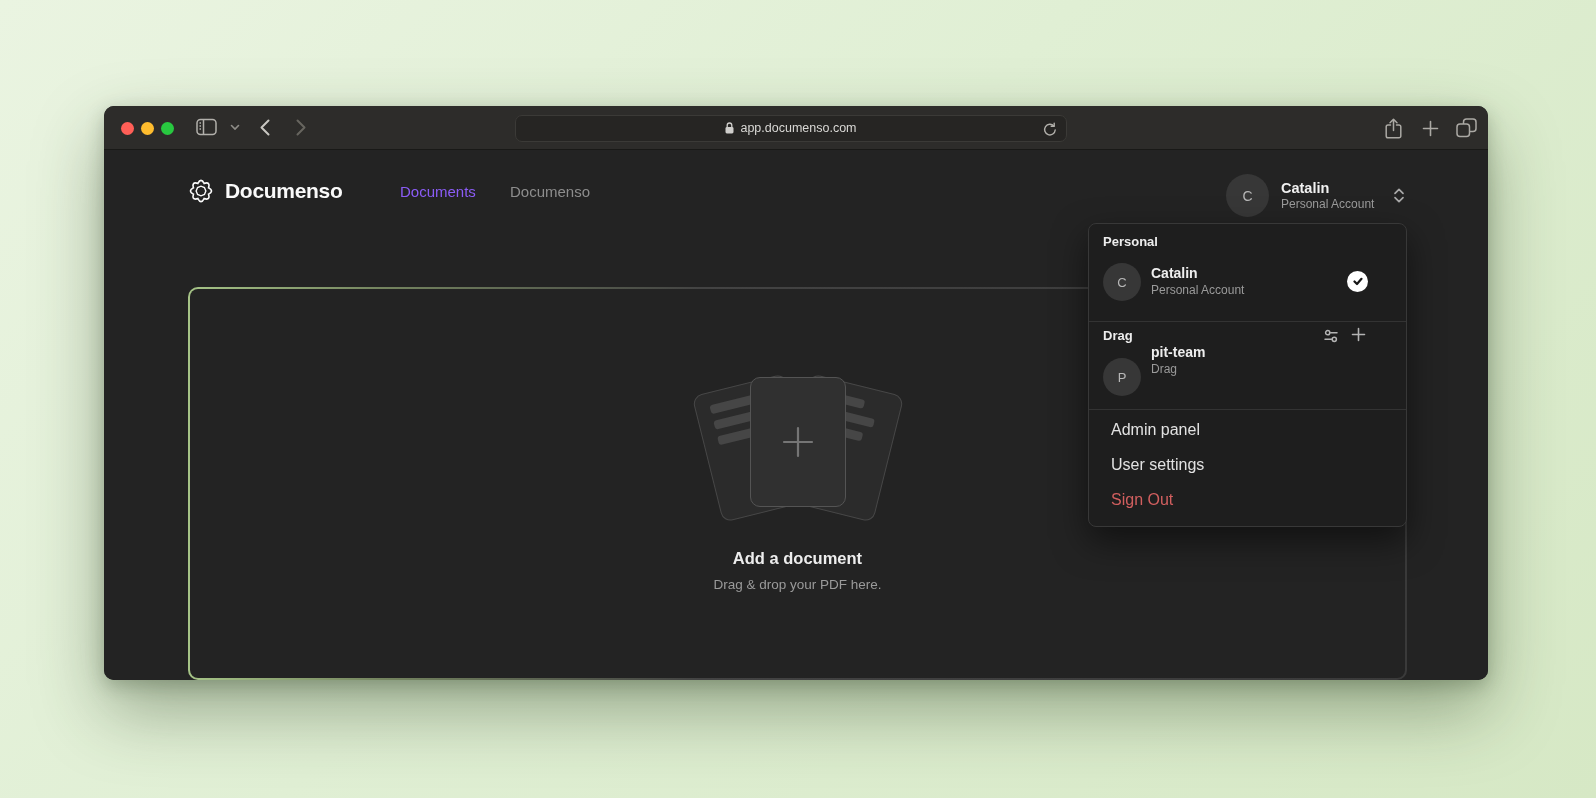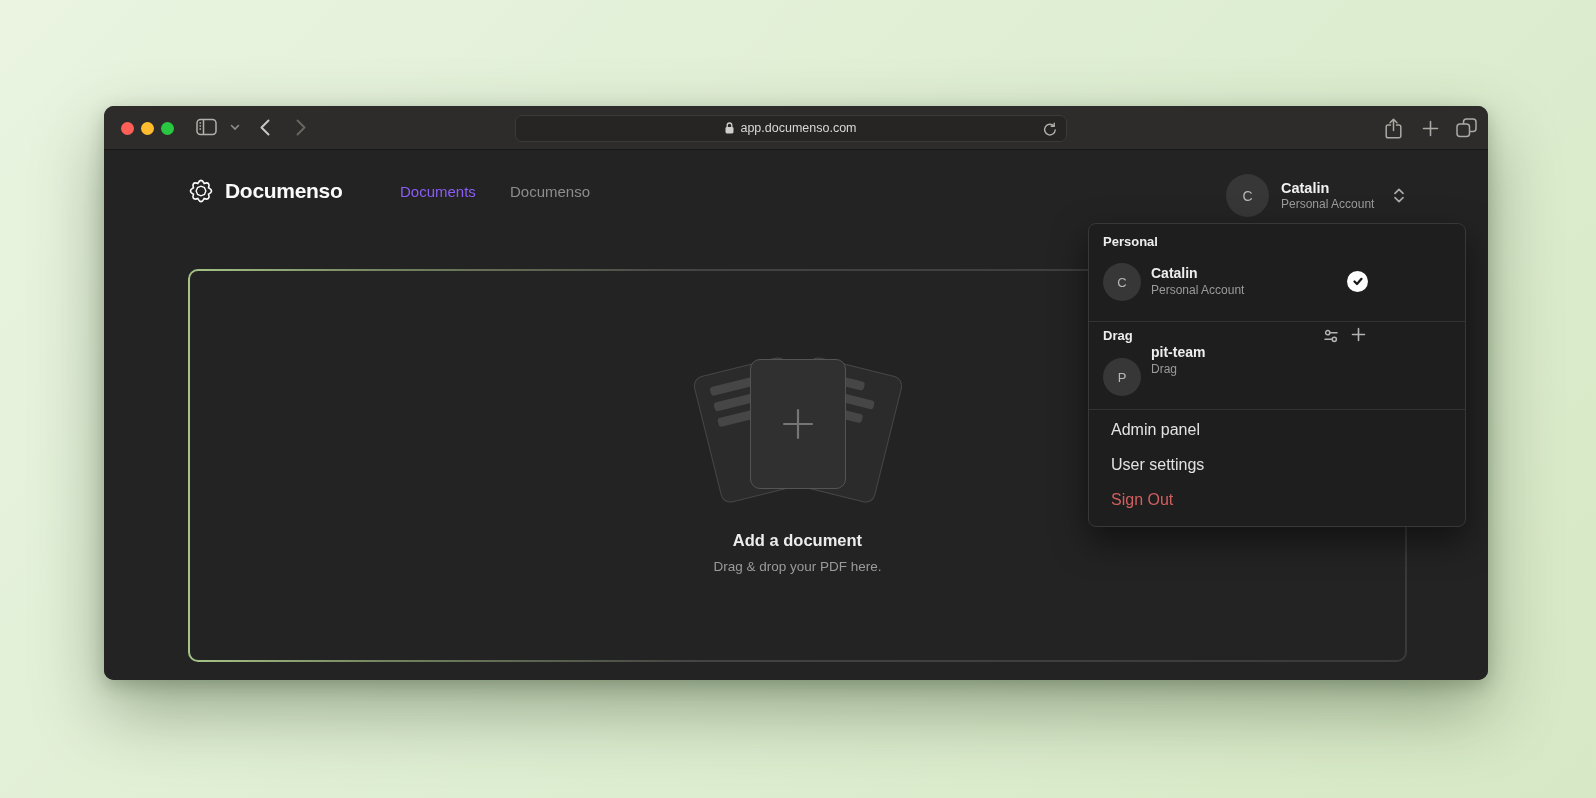--- a/index.html
+++ b/index.html
@@ -57,21 +57,21 @@
   .avatar {
     border-radius:50%; background:#373737; color:#b7b7b7;
     display:flex; align-items:center; justify-content:center; flex:0 0 auto;
   }
   .avatar.lg { width:43px; height:43px; font-size:14px; }
   .avatar.md { width:38px; height:38px; font-size:13px; }
   .acct-name { font-size:14.5px; font-weight:600; color:#f1f1f1; line-height:18px; }
   .acct-sub { font-size:12px; color:#9b9b9b; line-height:15px; }
   
   .dropzone {
-    position:absolute; left:84px; top:119px; width:1219px; height:393px;
+    position:absolute; left:84px; top:137px; width:1219px; height:393px;
     border-radius:10px; padding:2px;
     background:linear-gradient(to right,#a6c487 0%,#74845f 16%,#434343 42%,#3a3a3a 100%);
   }
   .dropzone-inner {
     width:100%; height:100%; border-radius:8px; background:#232323;
     display:flex; flex-direction:column; align-items:center; justify-content:center;
   }
   .cards { position:relative; width:230px; height:148px; margin-bottom:26px; }
   .card {
     position:absolute; width:96px; height:130px; border-radius:10px;
@@ -81,21 +81,21 @@
   .card.right { transform:translateX(44px) rotate(14deg); }
   .card.center {
     background:#303030; border-color:#545454; z-index:2; top:2px;
     display:flex; align-items:center; justify-content:center;
   }
   .bar { height:9px; border-radius:3px; background:#464646; margin-bottom:7px; }
   .dz-title { font-size:16.5px; font-weight:700; color:#ededed; margin-bottom:9px; }
   .dz-sub { font-size:13.5px; color:#9a9a9a; }
   
   .menu {
-    position:absolute; left:984px; top:73px; width:378px; height:304px;
+    position:absolute; left:984px; top:73px; width:319px; height:304px;
     background:#1e1e1e; border:1px solid #383838; border-radius:8px; z-index:10;
     box-shadow:0 14px 34px rgba(0,0,0,.5);
   }
   .menu-label { position:absolute; left:14px; font-size:13px; font-weight:700; color:#ededed; line-height:18px; }
   .menu-sep { position:absolute; left:0; right:0; height:1px; background:#333333; }
   .mi-name { font-size:14px; font-weight:600; color:#eeeeee; line-height:17px; }
   .mi-sub  { font-size:12px; color:#9a9a9a; line-height:16px; }
   .check-badge {
     position:absolute; left:258px; top:47px; width:21px; height:21px; border-radius:50%;
     background:#ffffff; display:flex; align-items:center; justify-content:center;

